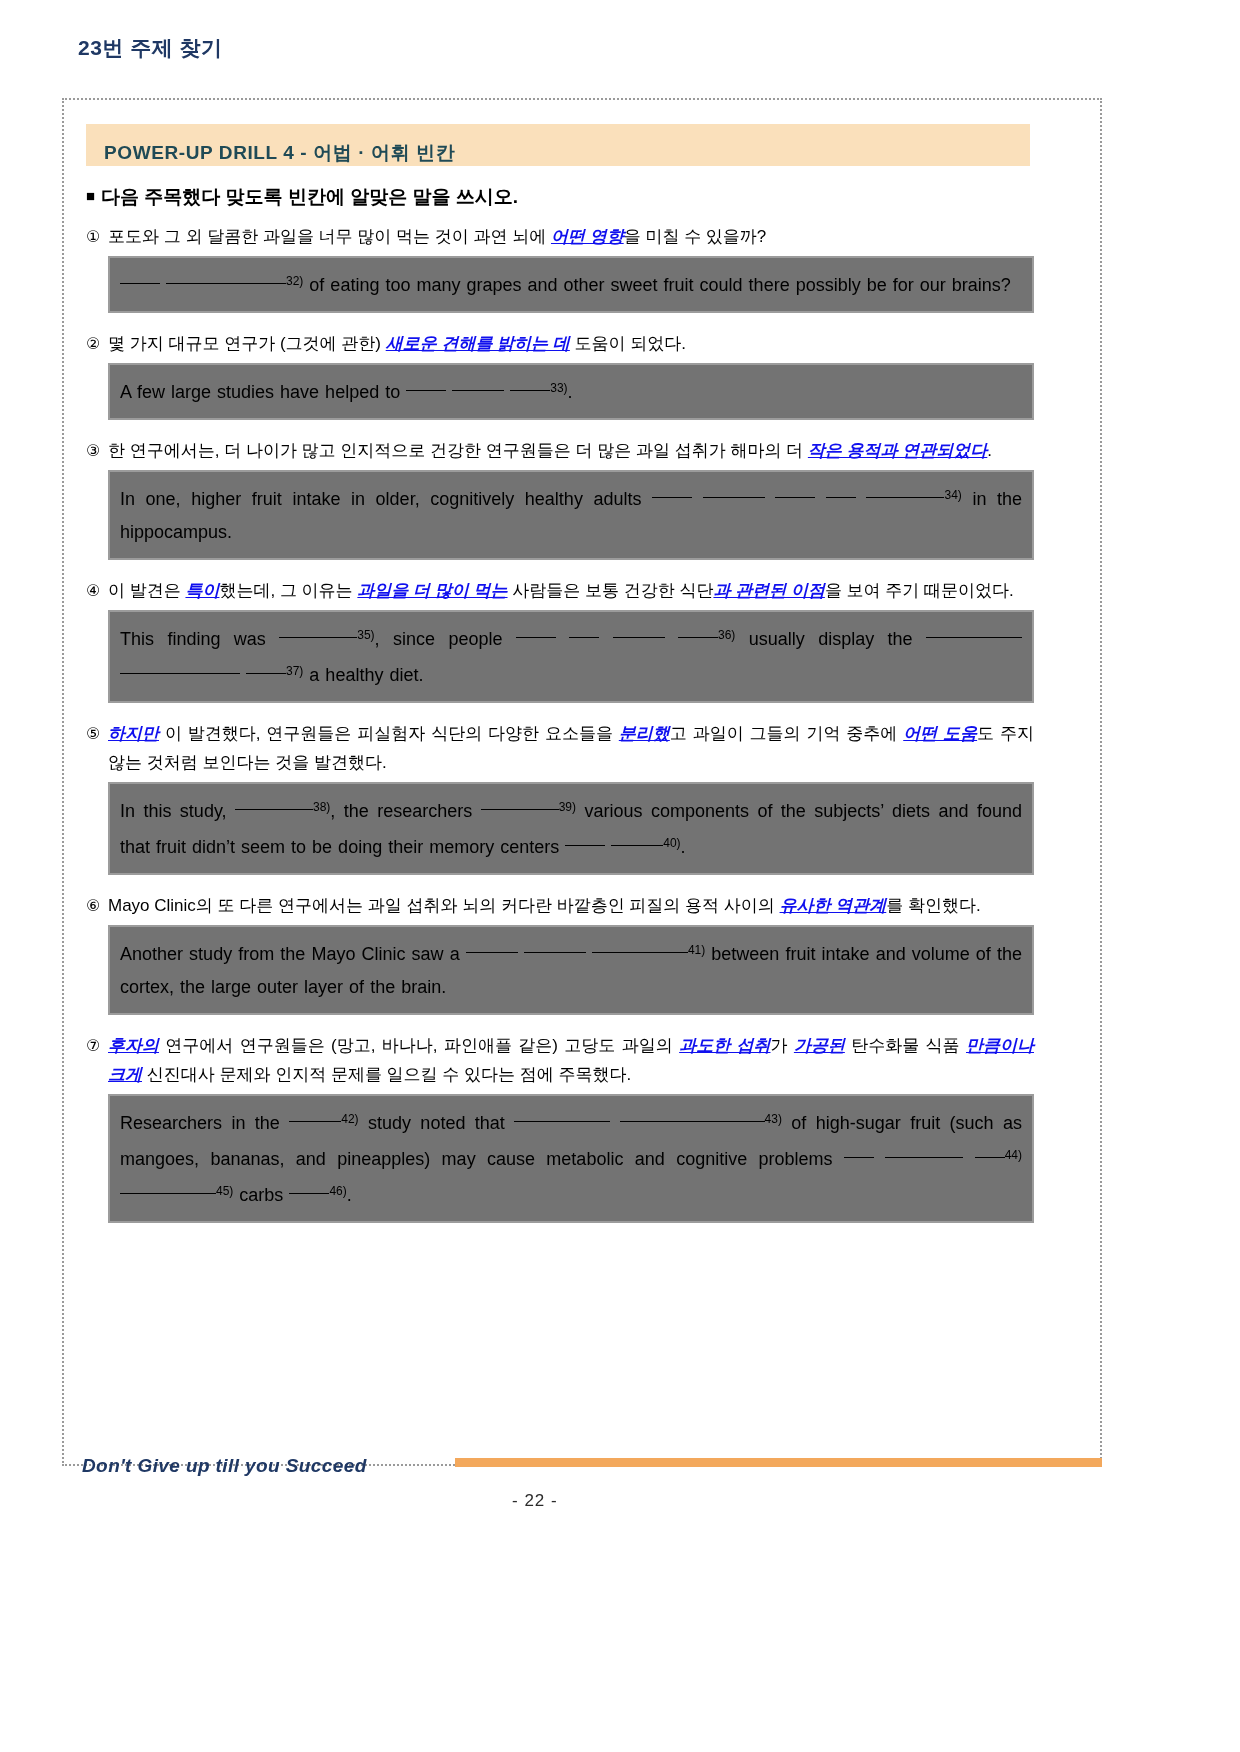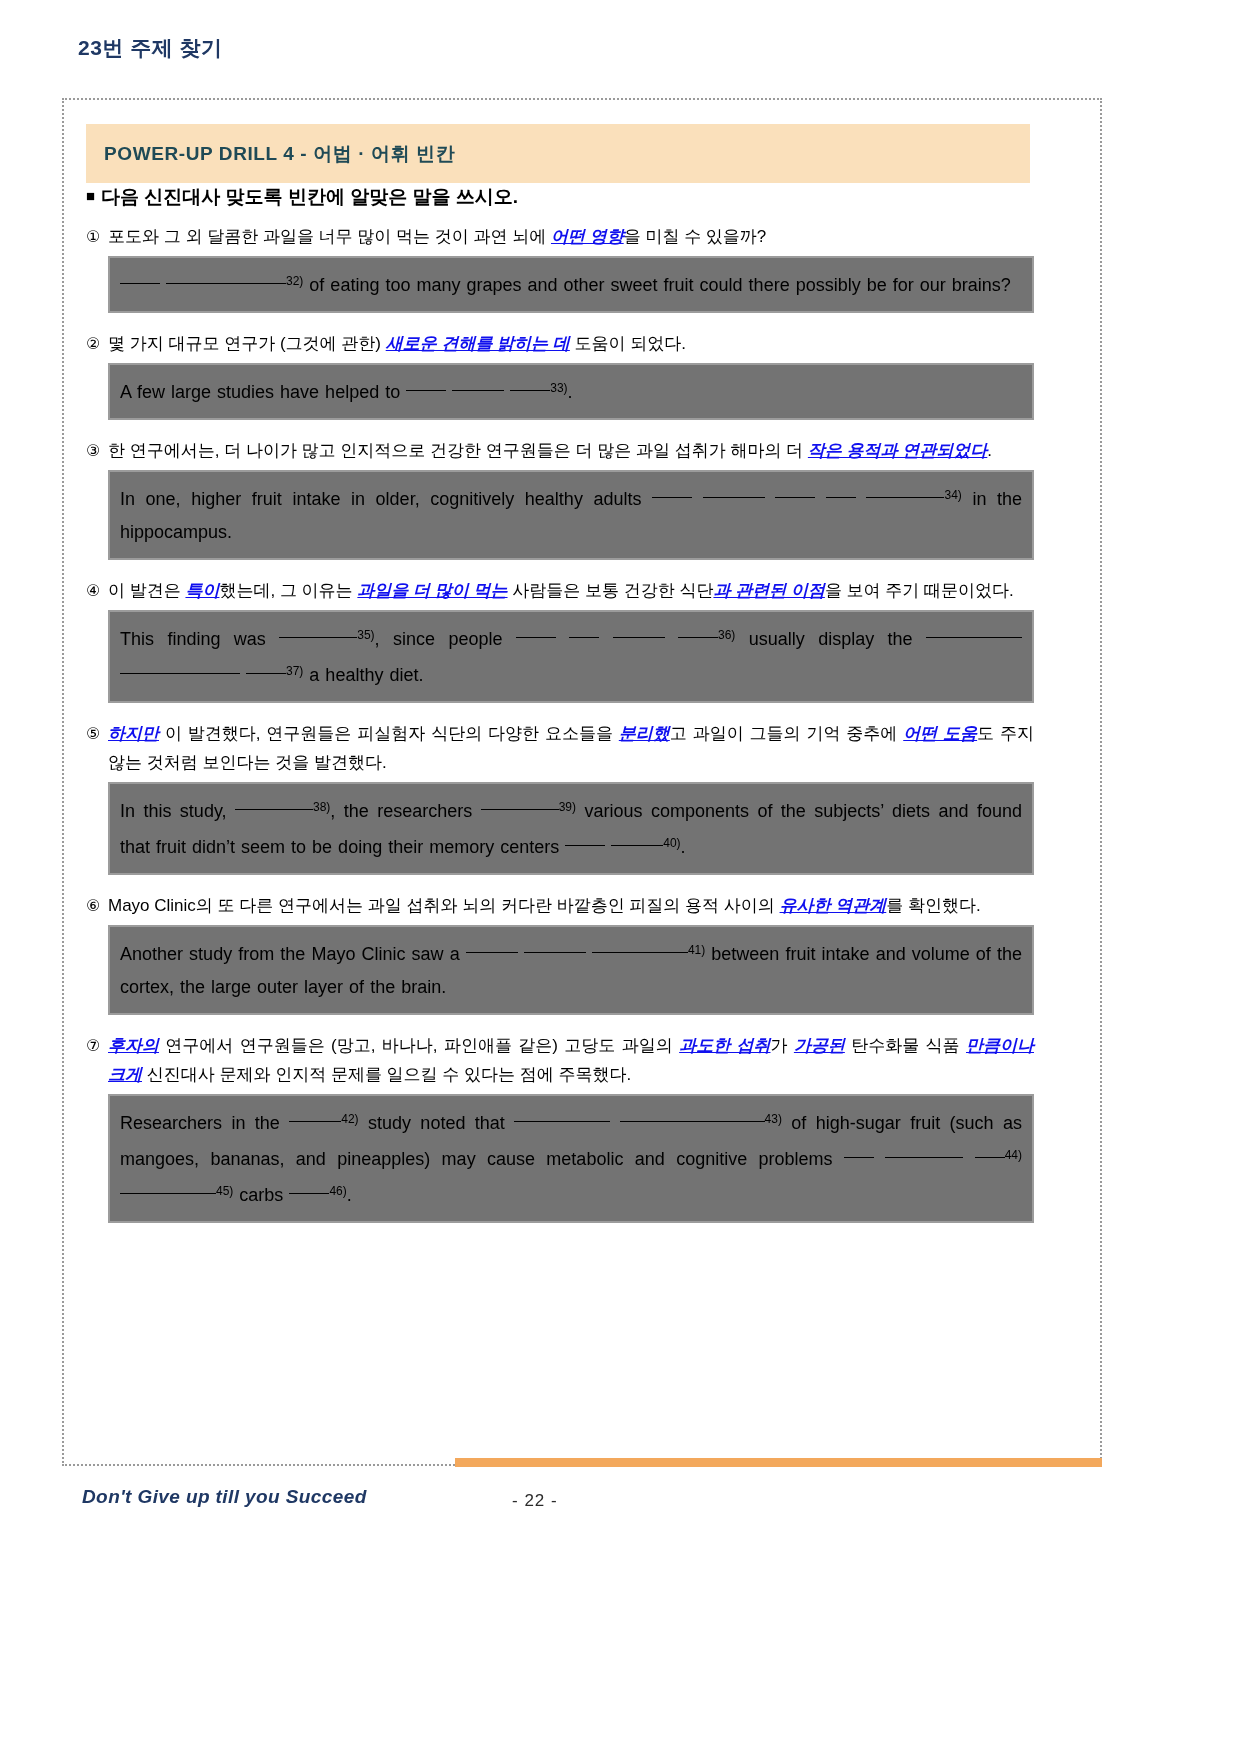--- a/index.html
+++ b/index.html
@@ -49,24 +49,24 @@
     width: 647px;
     height: 9px;
     background: #f3a85c;
   }
   
   .banner {
     position: absolute;
     left: 86px;
     top: 124px;
     width: 944px;
-    height: 59px;
+    height: 42px;
     background: #fae0bb;
     display: flex;
-    align-items: center;
+    align-items: flex-end;
   }
   .banner-title {
     padding-left: 18px;
     font-size: 19px;
     font-weight: bold;
     color: #1f4a56;
     letter-spacing: 0.6px;
   }
   
   .instruction {
@@ -144,21 +144,21 @@
   .w3 { width: 52px; }
   .w4 { width: 62px; }
   .w5 { width: 78px; }
   .w6 { width: 96px; }
   .w7 { width: 120px; }
   .w8 { width: 145px; }
   
   .footer-motto {
     position: absolute;
     left: 82px;
-    top: 1486px;
+    top: 1455px;
     font-size: 19px;
     font-weight: bold;
     font-style: italic;
     color: #1f3864;
     letter-spacing: 0.4px;
   }
   .footer-page {
     position: absolute;
     left: 512px;
     top: 1491px;
@@ -175,21 +175,21 @@
   <div class="page-header">23번 주제 찾기</div>
 
   <div class="frame"></div>
   <div class="frame-accent"></div>
 
   <div class="banner">
     <div class="banner-title">POWER-UP DRILL 4 - 어법 · 어휘 빈칸</div>
   </div>
 
   <div class="instruction">
-    <span class="sq">■</span><span>다음 신진대사 맞도록 빈칸에 알맞은 말을 쓰시오.</span>
+    <span class="sq">■</span><span>다음 주목했다 맞도록 빈칸에 알맞은 말을 쓰시오.</span>
   </div>
 
   <div class="items" id="items-root">
       <div class="item">
         <div class="kline">
           <span class="knum">①</span>
           <span class="ktext"><span>포도와 그 외 달콤한 과일을 너무 많이 먹는 것이 과연 뇌에 </span><span class="hl">어떤 영향</span><span>을 미칠 수 있을까?</span></span>
         </div>
         <div class="abox"><span class="bl w2">&nbsp;</span><span> </span><span class="bl w7">&nbsp;</span><sup>32)</sup><span> of eating too many grapes and other sweet fruit could there possibly be for our brains?</span></div>
       </div>

